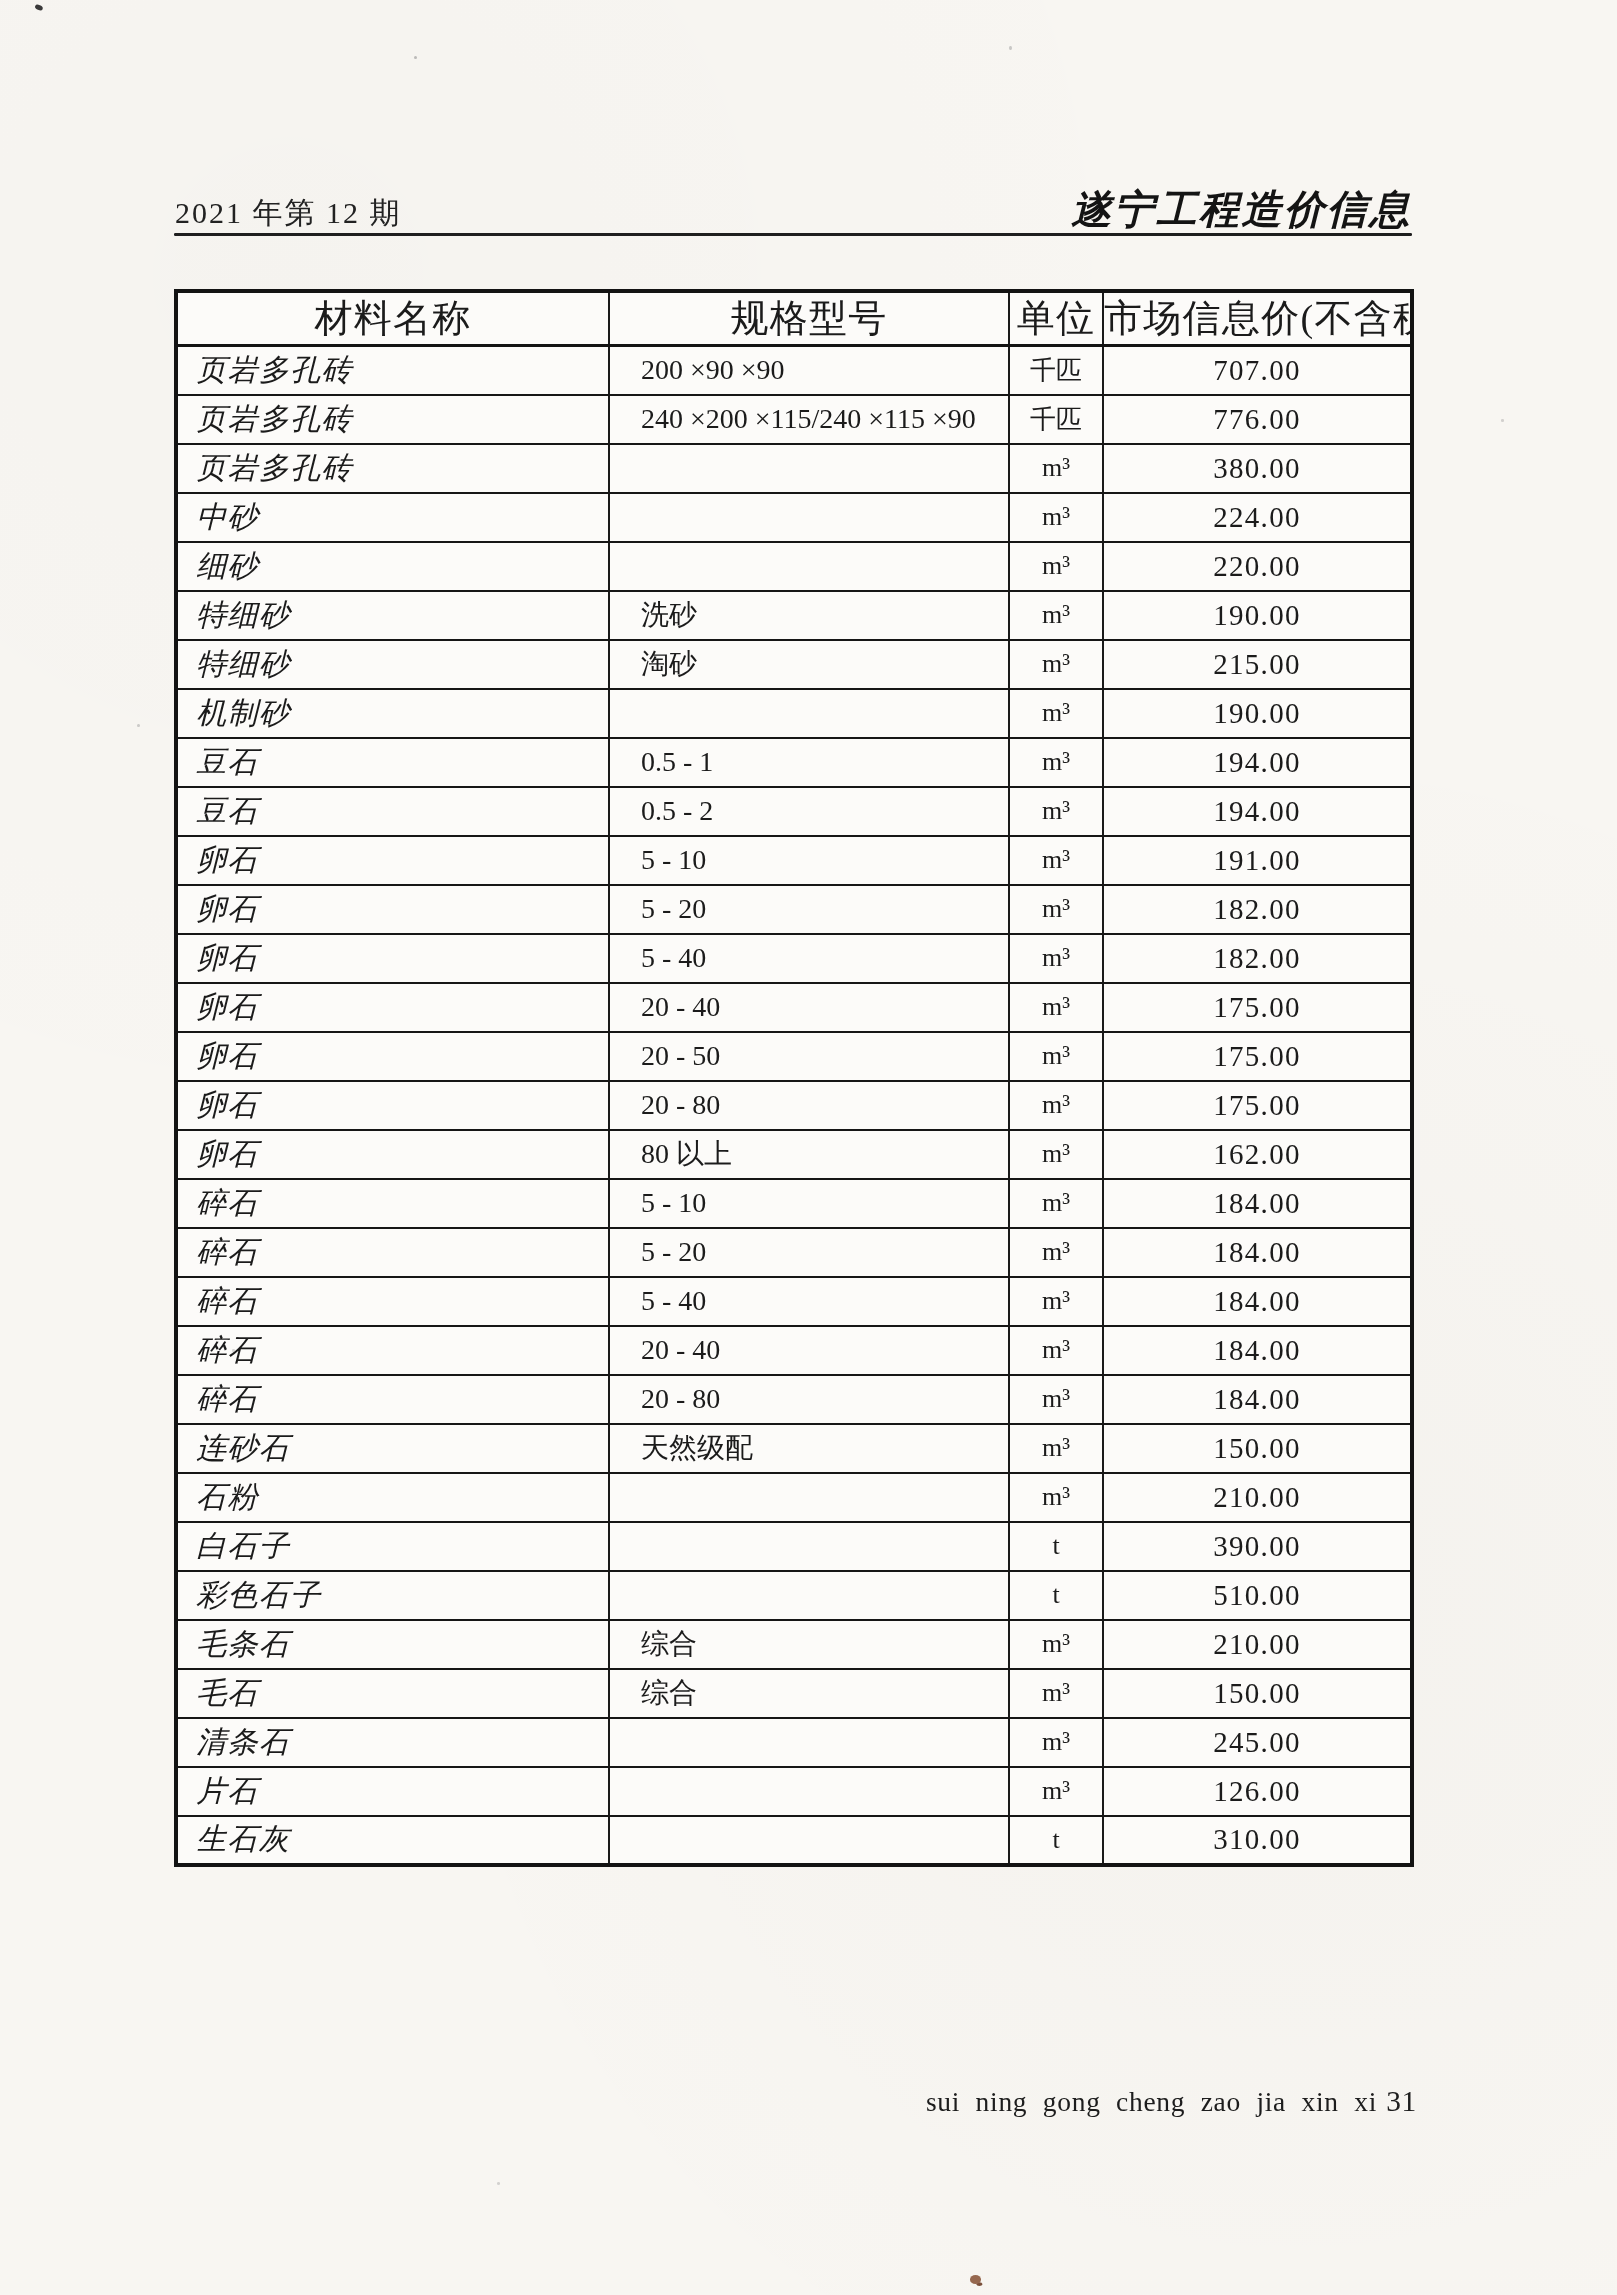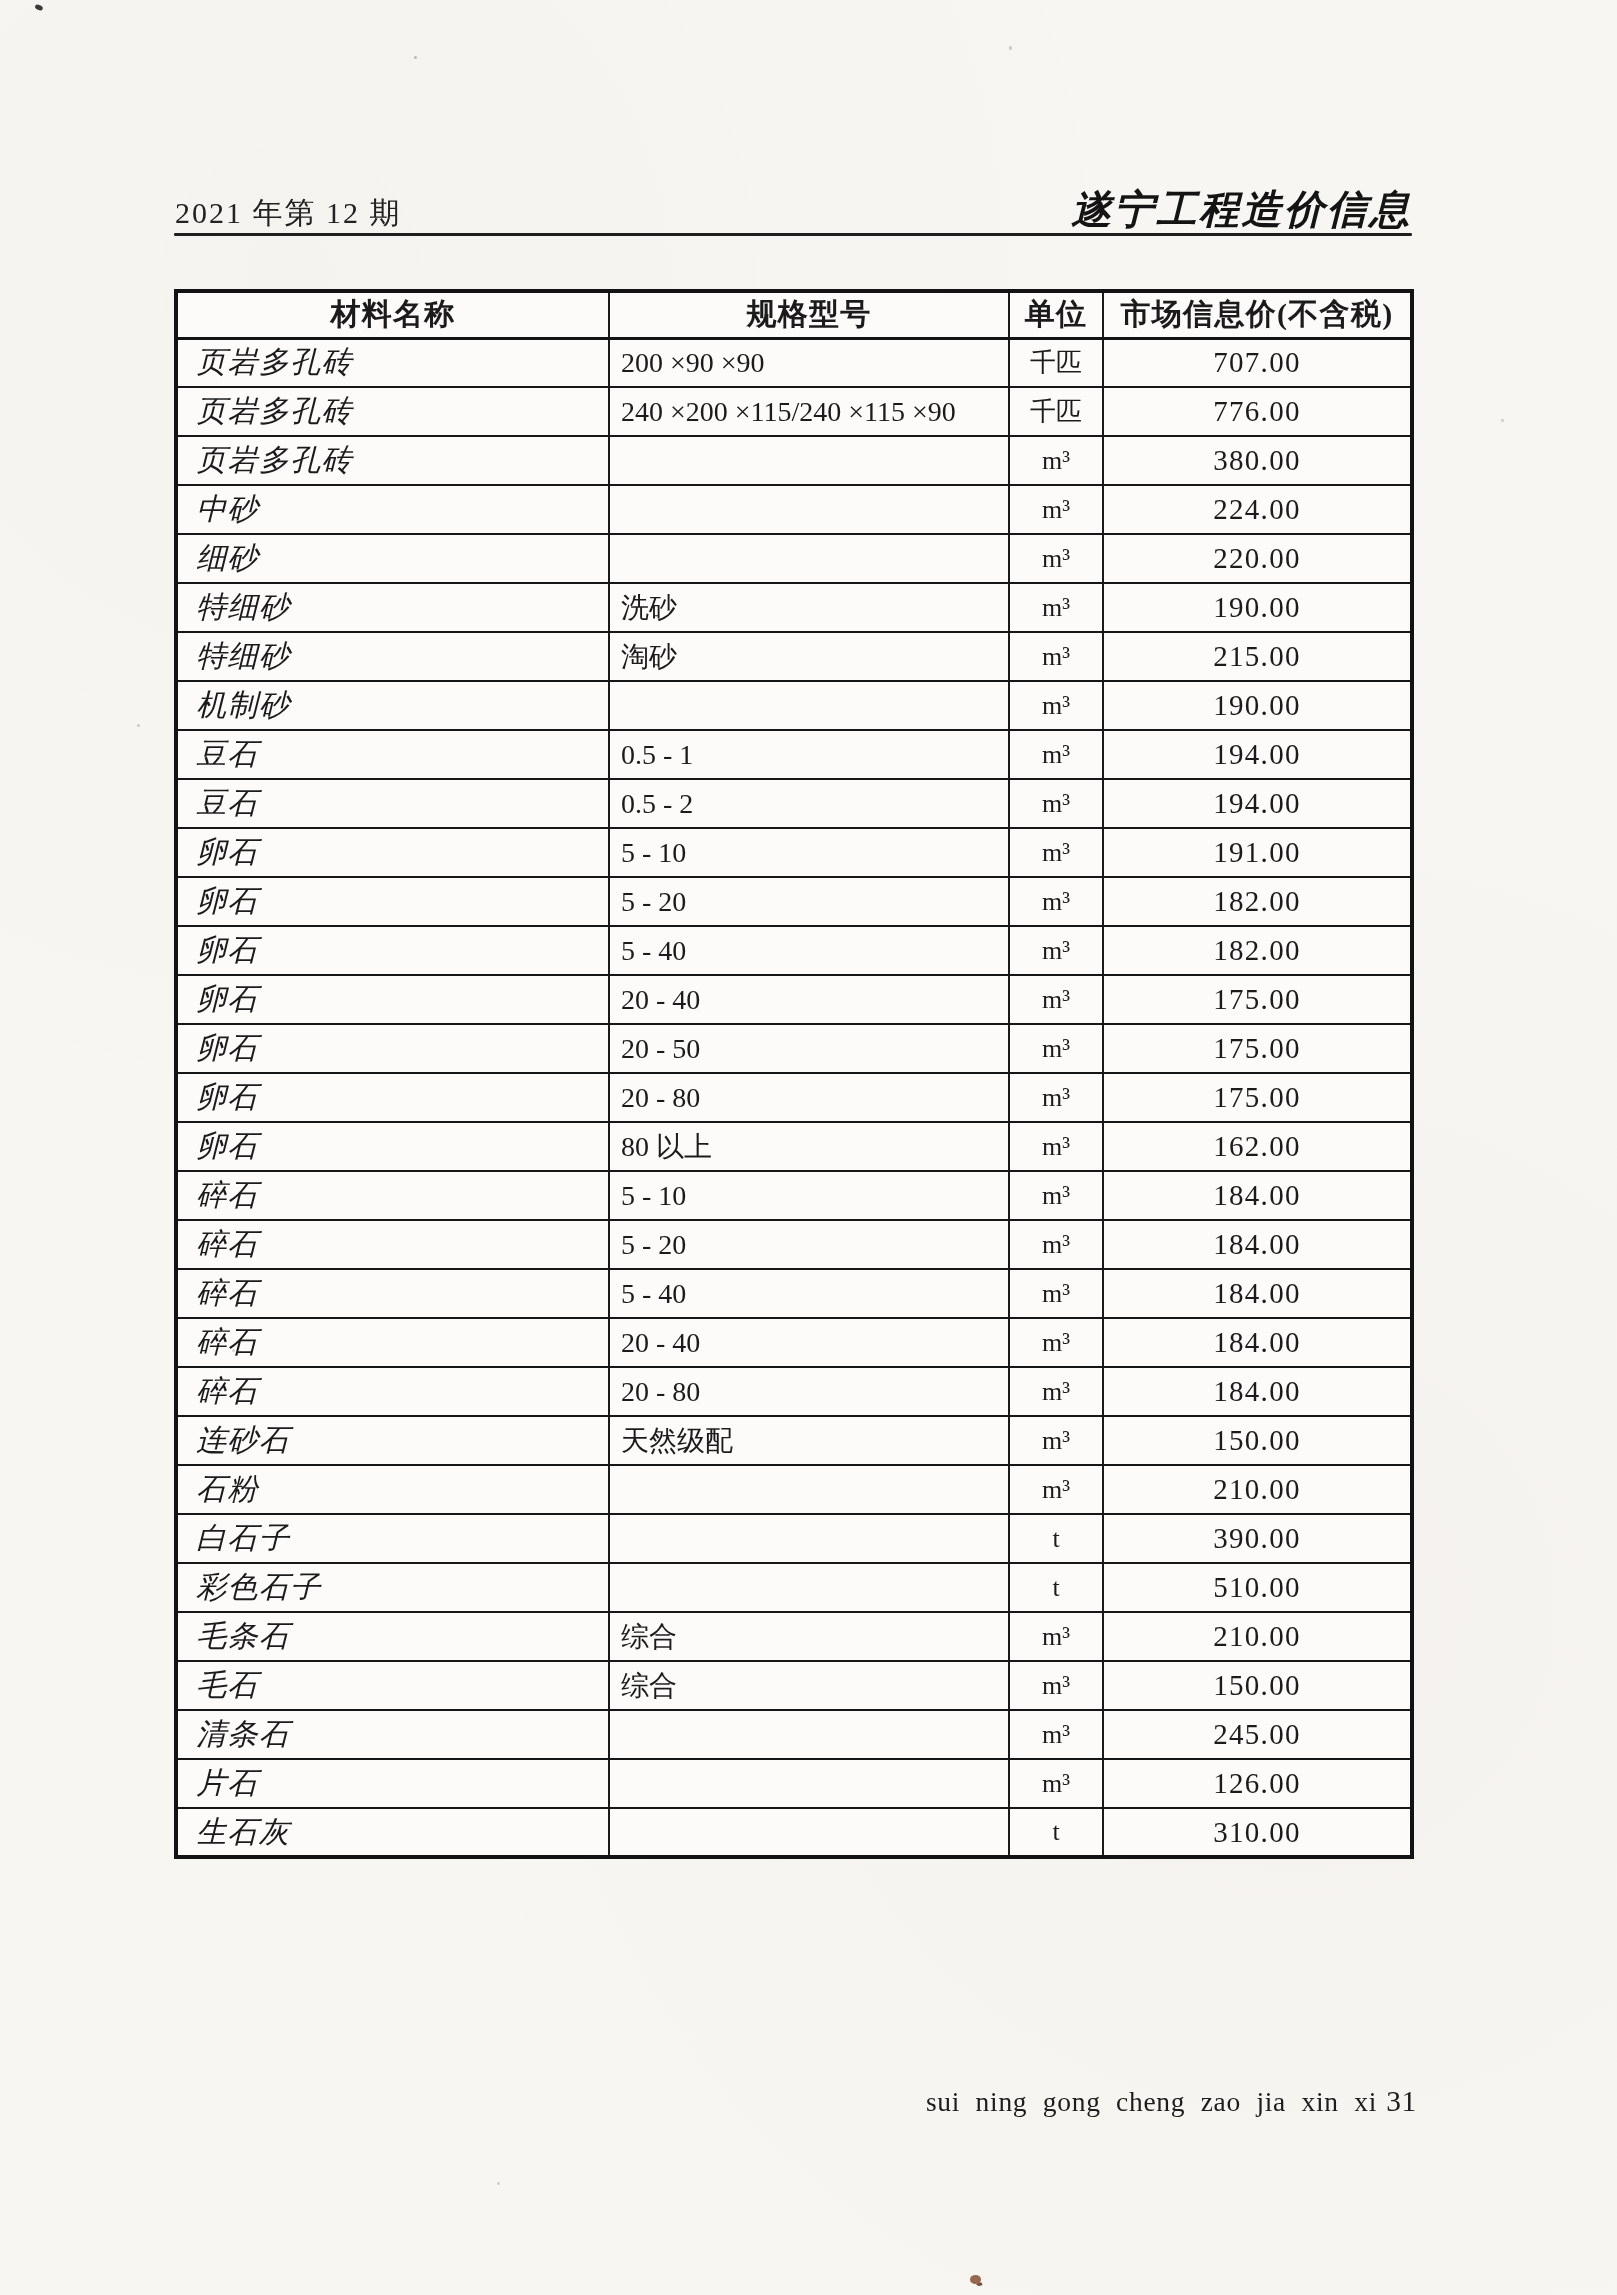--- a/index.html
+++ b/index.html
@@ -41,27 +41,27 @@
   .price-table th, .price-table td {
     border-left:2px solid #1a1a1a;
     border-right:2px solid #1a1a1a;
     border-top:2.6px solid #161616;
     border-bottom:2.6px solid #161616;
     overflow:hidden; white-space:nowrap;
     background:#fcfbf9;
   }
   .price-table thead th {
     height:47px;
-    font-size:30px; font-weight:bold;
+    font-size:38px; font-weight:normal;
     text-align:center; letter-spacing:1.3px;
     border-bottom:3.3px solid #131313;
   }
   .price-table td { height:49px; font-size:30px; }
   td.name  { text-align:left; padding-left:18.3px; letter-spacing:1.3px;font-style:italic; }
-  td.spec  { text-align:left; padding-left:11px; font-size:28px; }
+  td.spec  { text-align:left; padding-left:31px; font-size:28px; }
   td.unit  { text-align:center; font-size:26px; }
   td.price { text-align:center; font-size:29px; letter-spacing:1.3px;margin-left:36px; }
   .page-footer {
     position:absolute; top:2085px; left:174px; width:1243px;
     text-align:right;
     font-size:27.5px; color:#1d1d1d;
     word-spacing:7.9px; letter-spacing:0.7px;
   }
   .page-footer .pagenum { margin-left:9.2px; font-size:29.4px; }
   .speck { position:absolute; border-radius:50%; pointer-events:none; }

